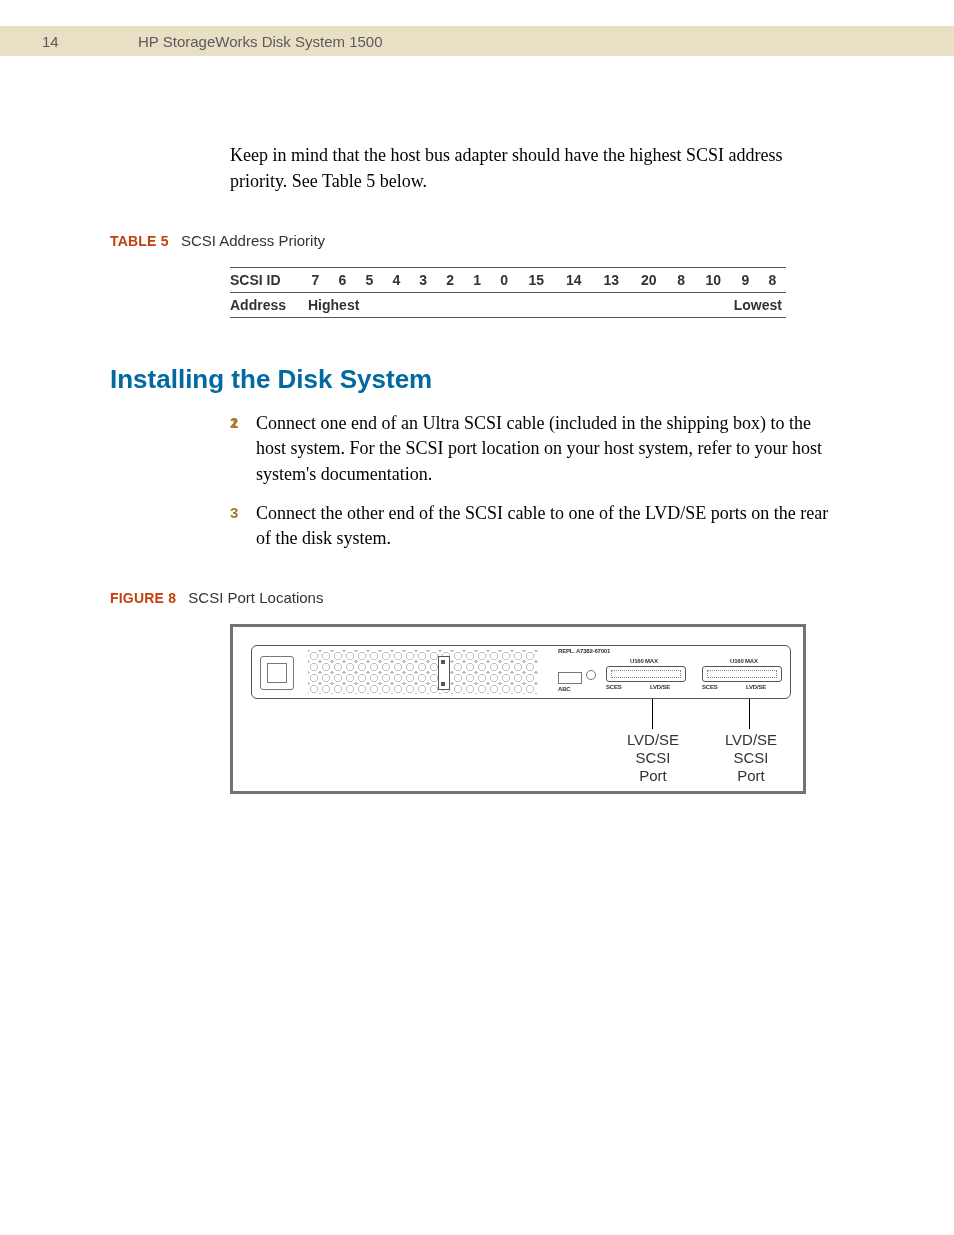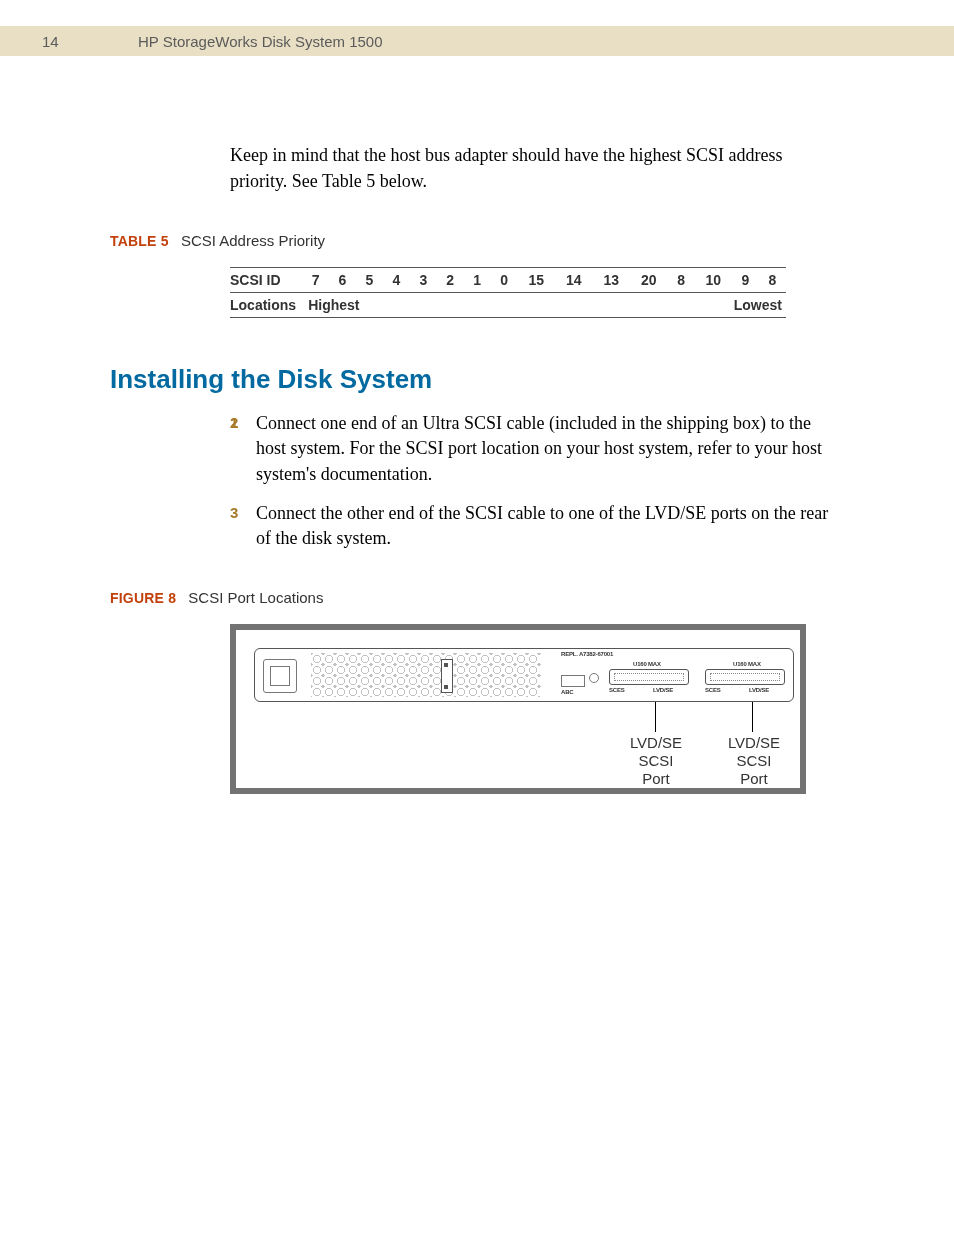--- a/index.html
+++ b/index.html
@@ -122,21 +122,21 @@
     left: 0;
     top: 1px;
     font-family: Verdana, Arial, sans-serif;
     font-weight: bold;
     color: #a77a28;
     font-size: 15px;
   }
   .figure-box {
     margin-left: 120px;
     margin-top: 18px;
-    border: 6px solid #737373;
+    border: 3px solid #737373;
     width: 576px;
     height: 170px;
     position: relative;
     box-sizing: border-box;
     font-family: Verdana, Arial, sans-serif;
   }
   .panel {
     position: absolute;
     left: 18px;
     top: 18px;
@@ -267,21 +267,21 @@
         <td>15</td>
         <td>14</td>
         <td>13</td>
         <td>20</td>
         <td>8</td>
         <td>10</td>
         <td>9</td>
         <td>8</td>
       </tr>
       <tr>
-        <td>Locations</td>
+        <td>Address</td>
         <td class="wide-left" colspan="8">Highest</td>
         <td class="wide-right" colspan="8">Lowest</td>
       </tr>
     </tbody>
       </table>
 
     <h1 class="section">Installing the Disk System</h1>
 
 
 

